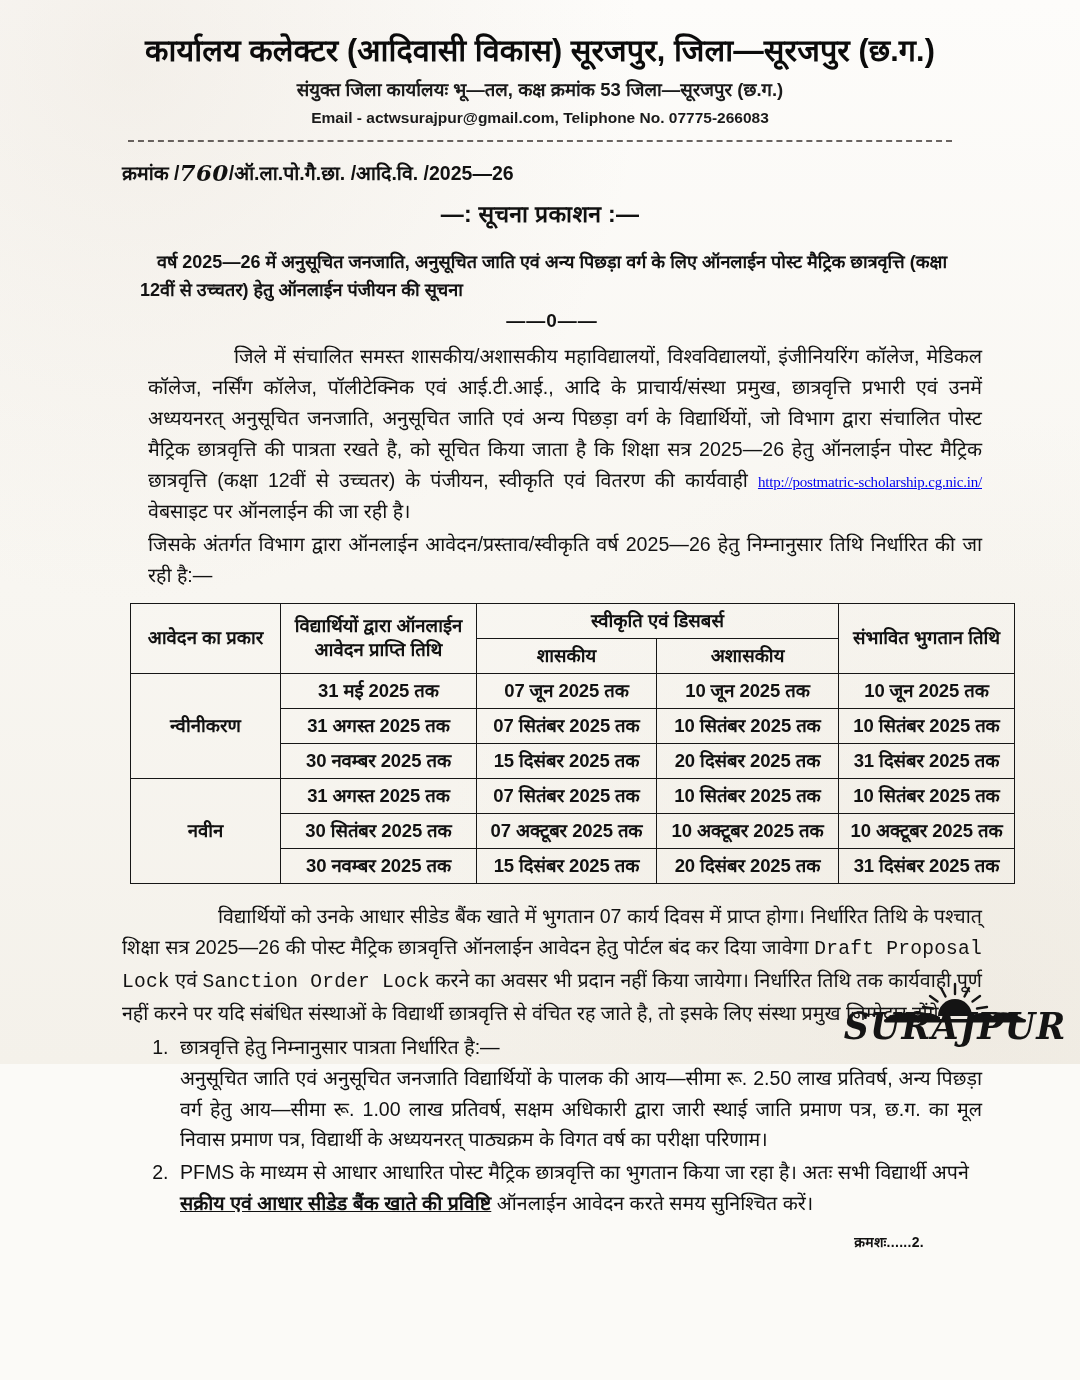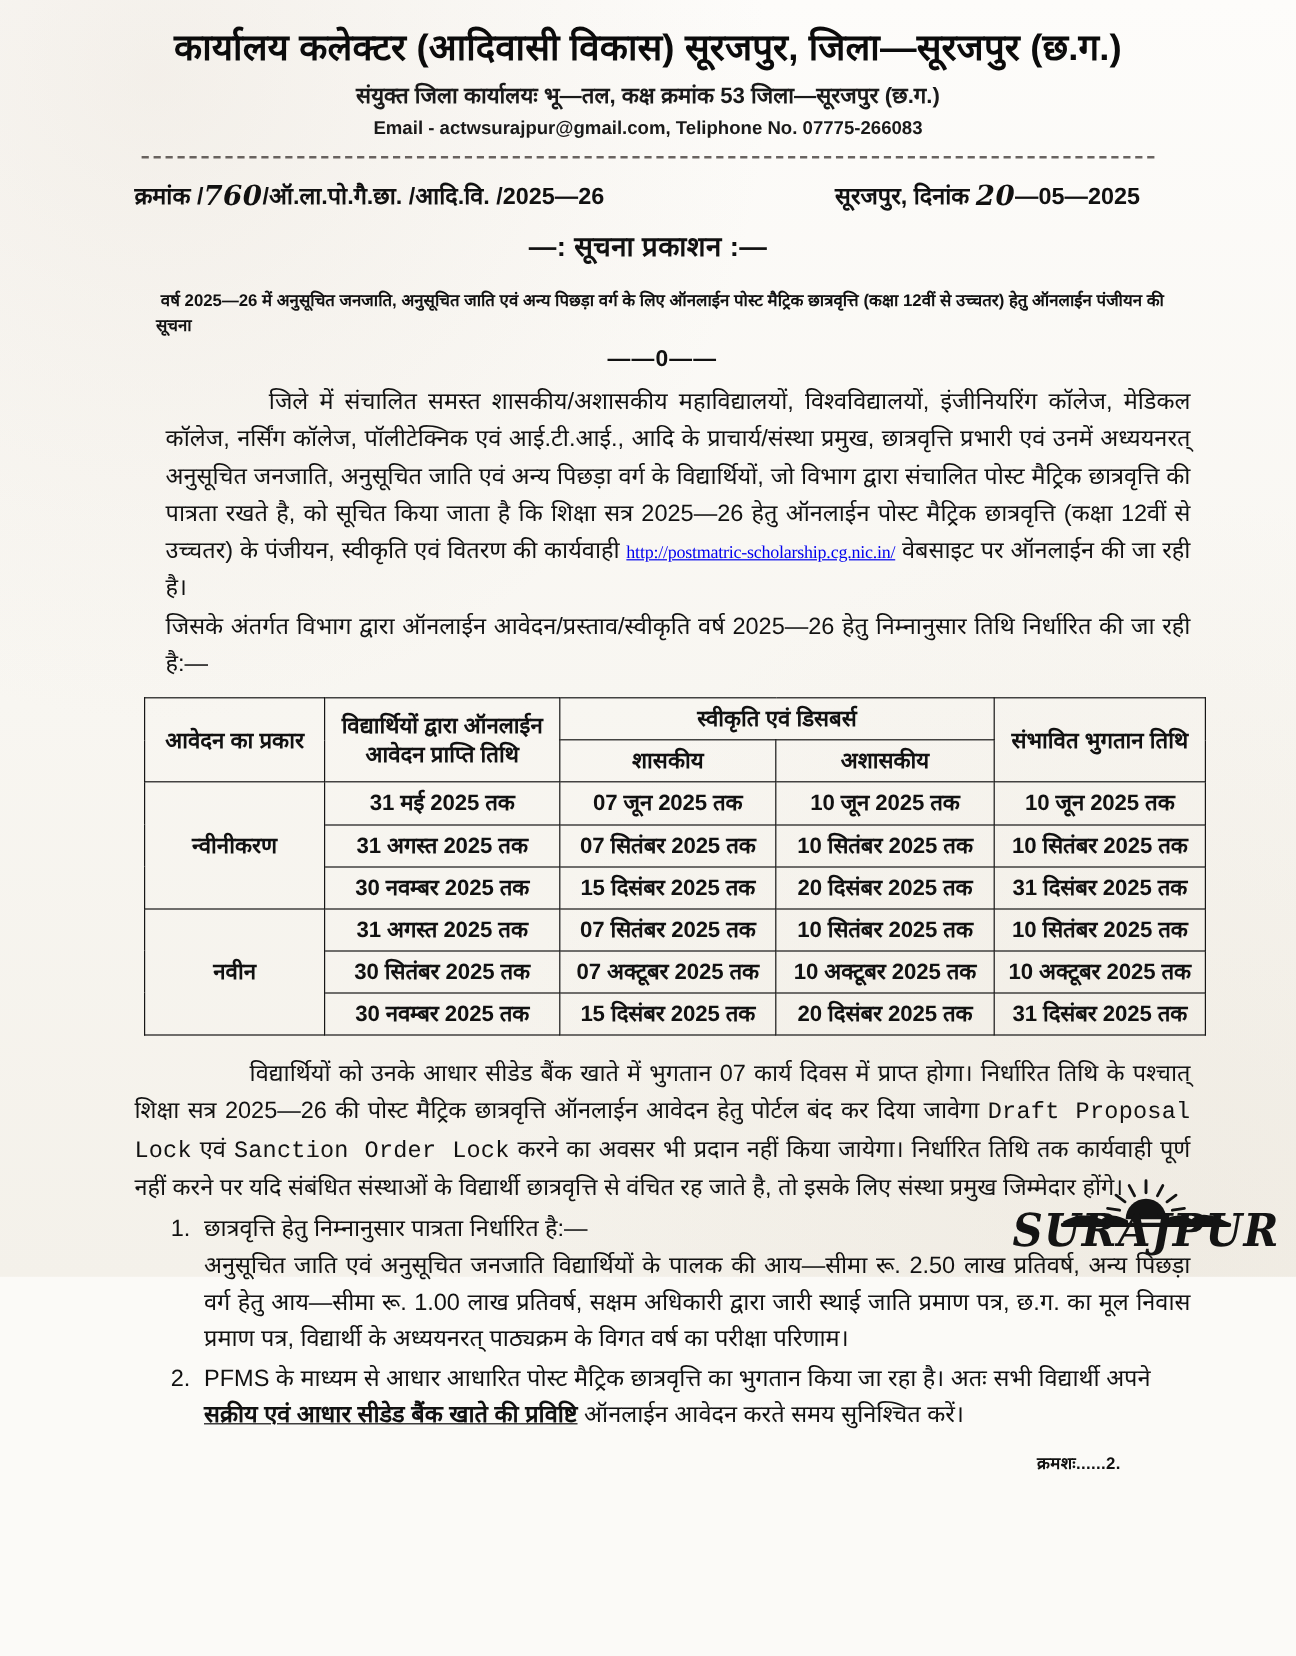--- a/index.html
+++ b/index.html
@@ -14,21 +14,21 @@
     font-family: "Liberation Sans", "DejaVu Sans", sans-serif;
     color: #111;
     overflow: hidden;
     position: relative;
   }
   .page {
     position: relative;
     width: 1080px;
     height: 1064px;
     box-sizing: border-box;
-    padding: 0;
+    padding: 10px;
     background:
       radial-gradient(ellipse at 12% 6%, rgba(222,212,198,0.30) 0%, rgba(251,250,247,0) 38%),
       radial-gradient(ellipse at 92% 96%, rgba(226,218,204,0.26) 0%, rgba(251,250,247,0) 42%),
       linear-gradient(180deg, #fdfcfa 0%, #f8f6f1 55%, #f4f1ea 100%);
   }
 
   
   .hdr {
     text-align: center;
     padding-top: 22px;
@@ -95,21 +95,21 @@
     font-size: 19.6px;
     line-height: 1.58;
     text-align: justify;
     text-align-last: left;
     font-weight: 500;
     color: #121212;
   }
   .p-title {
     margin-top: 20px;
     text-align: center;
-    font-size: 14px;
+    font-size: 18px;
     font-weight: 600;
     line-height: 1.52;
     padding: 0 18px;
   }
   .dash-o {
     text-align: center;
     font-size: 19px;
     font-weight: 600;
     margin-top: 6px;
     letter-spacing: 1px;
@@ -229,21 +229,20 @@
 
   <div class="hdr">
     <div class="hdr-title">कार्यालय कलेक्टर (आदिवासी विकास) सूरजपुर, जिला—सूरजपुर (छ.ग.)</div>
     <div class="hdr-sub">संयुक्त जिला कार्यालयः भू—तल, कक्ष क्रमांक 53 जिला—सूरजपुर (छ.ग.)</div>
     <div class="hdr-contact">Email - actwsurajpur@gmail.com, Teliphone No. 07775-266083</div>
   </div>
   <div class="rule"></div>
 
   <div class="refline">
     <div class="ref-left"><span>क्रमांक /</span><span class="hand">760</span><span>/ऑ.ला.पो.गै.छा. /आदि.वि. /2025—26</span></div>
-    <div class="ref-right"><span>सूरजपुर, दिनांक</span> <span class="hand">20</span><span>—05—2025</span></div>
   </div>
 
   <div class="subject">—: सूचना प्रकाशन :—</div>
 
   <div class="body-wrap">
 
     <div class="para p-title">वर्ष 2025—26 में अनुसूचित जनजाति, अनुसूचित जाति एवं अन्य पिछड़ा वर्ग के लिए ऑनलाईन पोस्ट मैट्रिक छात्रवृत्ति (कक्षा 12वीं से उच्चतर) हेतु ऑनलाईन पंजीयन की सूचना</div>
     <div class="dash-o">——0——</div>
 
     <div class="para p-main"><span class="indent"></span><span>जिले में संचालित समस्त शासकीय/अशासकीय महाविद्यालयों, विश्वविद्यालयों, इंजीनियरिंग कॉलेज, मेडिकल कॉलेज, नर्सिंग कॉलेज, पॉलीटेक्निक एवं आई.टी.आई., आदि के प्राचार्य/संस्था प्रमुख, छात्रवृत्ति प्रभारी एवं उनमें अध्ययनरत् अनुसूचित जनजाति, अनुसूचित जाति एवं अन्य पिछड़ा वर्ग के विद्यार्थियों, जो विभाग द्वारा संचालित पोस्ट मैट्रिक छात्रवृत्ति की पात्रता रखते है, को सूचित किया जाता है कि शिक्षा सत्र 2025—26 हेतु ऑनलाईन पोस्ट मैट्रिक छात्रवृत्ति (कक्षा 12वीं से उच्चतर) के पंजीयन, स्वीकृति एवं वितरण की कार्यवाही </span><a class="lnk" href="#">http://postmatric-scholarship.cg.nic.in/</a><span> वेबसाइट पर ऑनलाईन की जा रही है।</span></div>

